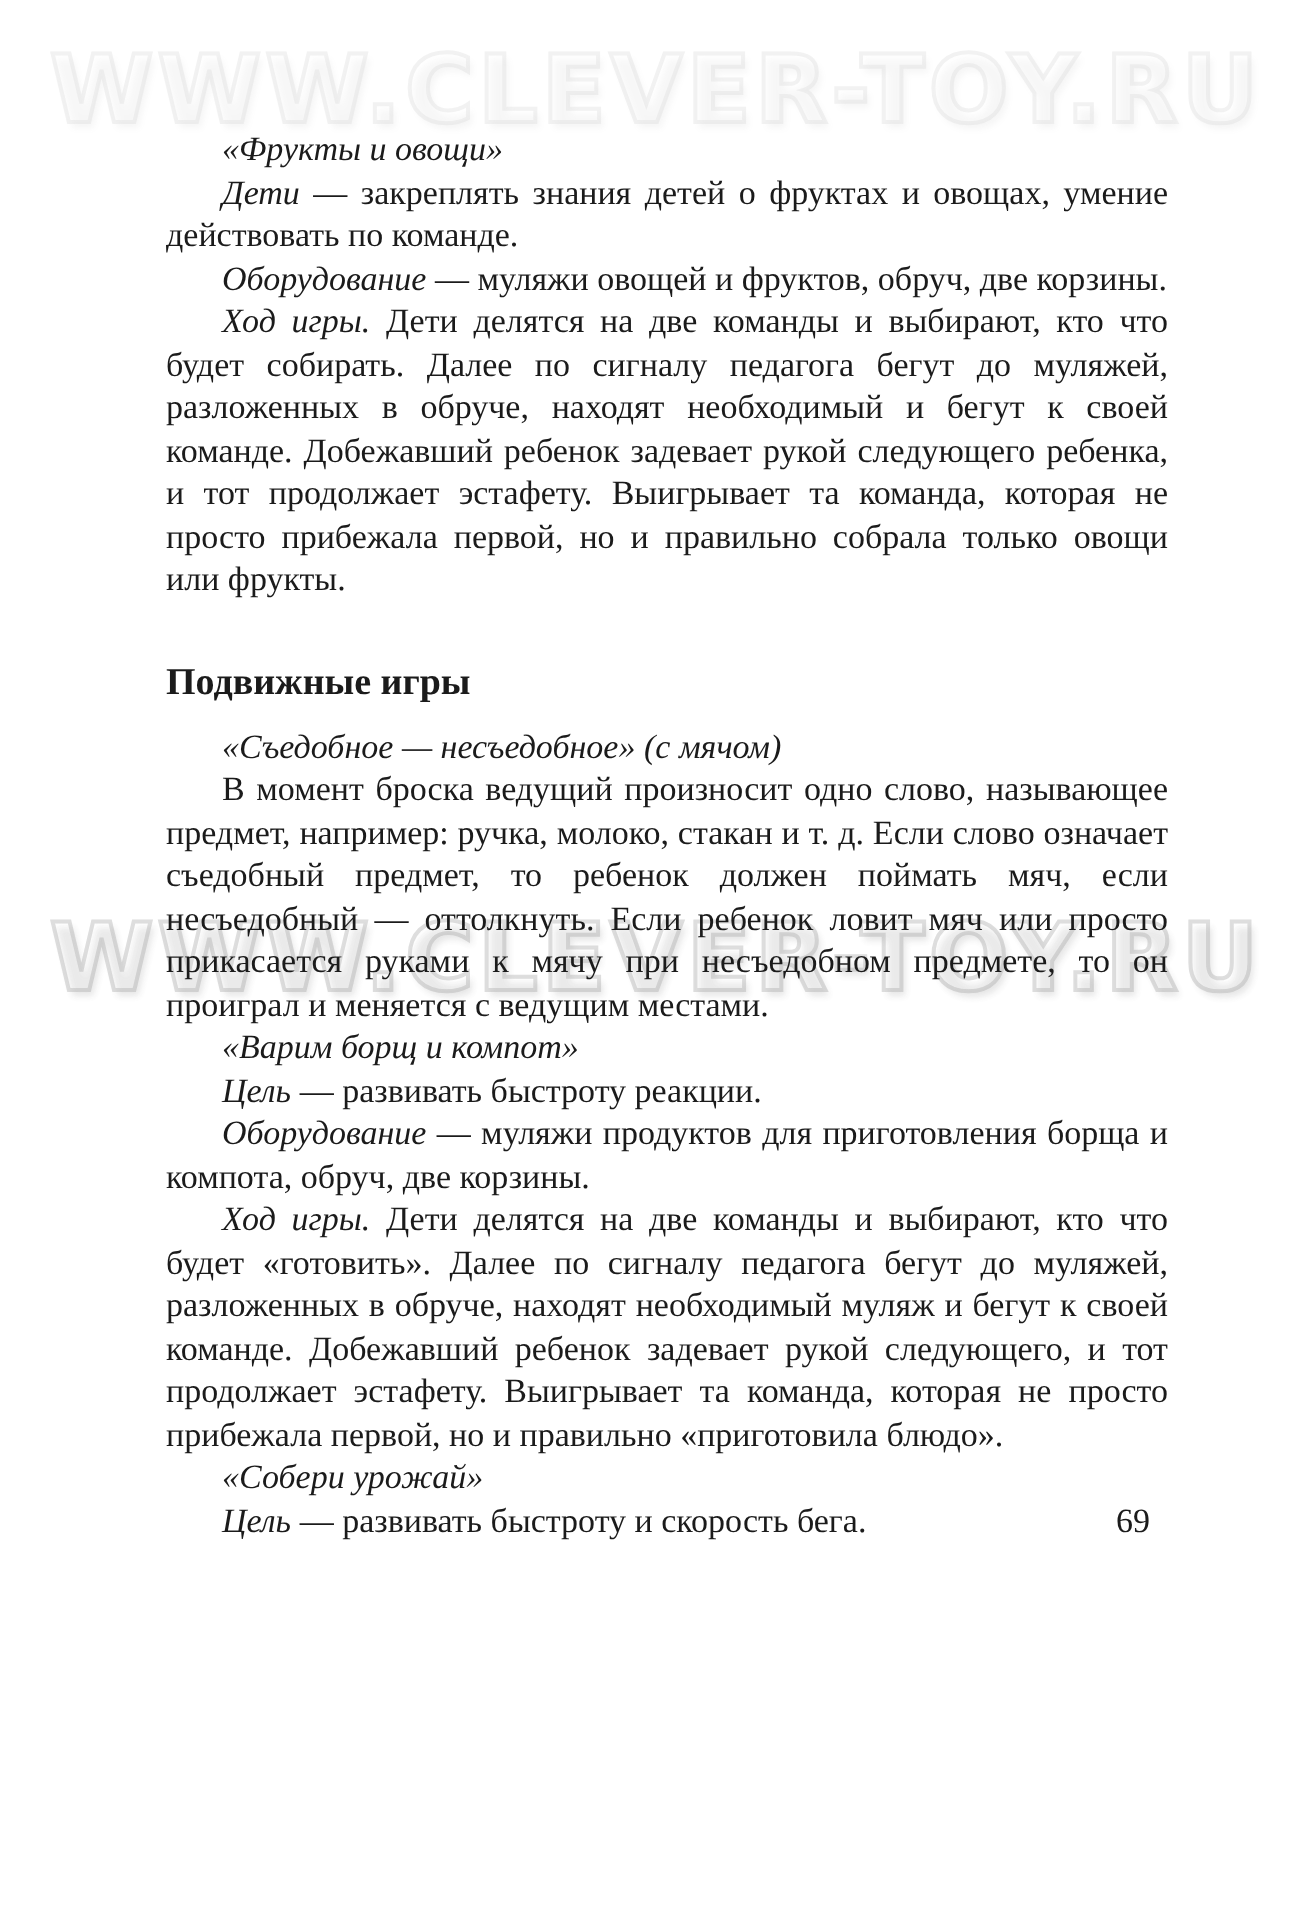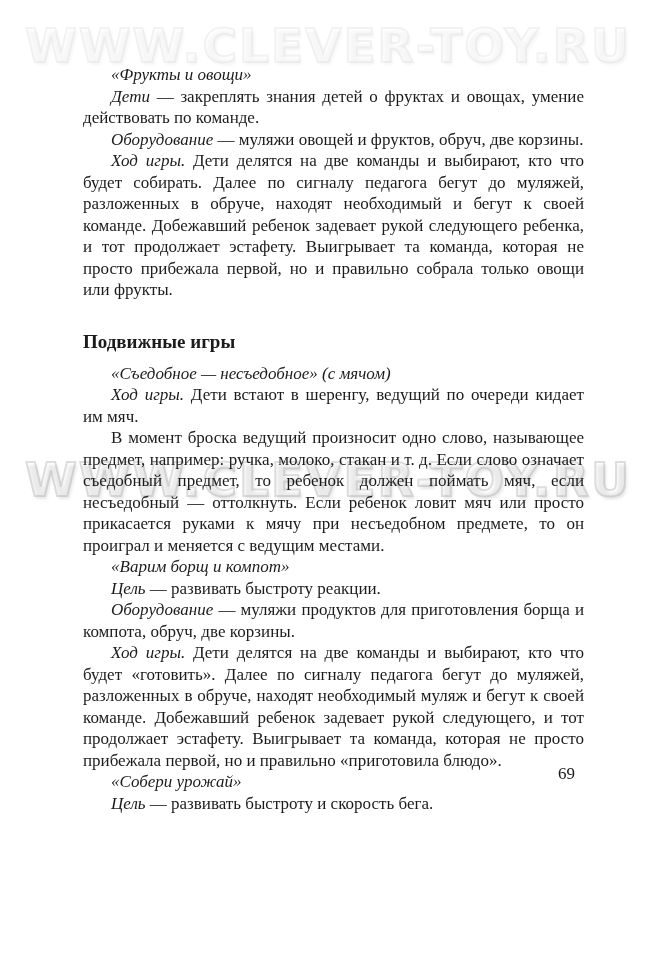--- a/index.html
+++ b/index.html
@@ -58,21 +58,21 @@
     margin: 30px 0 10px 0;
     font-size: 19px;
     line-height: 22px;
     font-weight: bold;
     text-align: left;
     text-indent: 0;
   }
   .page-number {
     position: absolute;
     right: 81px;
-    bottom: 32px;
+    bottom: 45px;
     font-size: 17px;
     line-height: 20px;
     z-index: 2;
     font-family: Liberation Serif, serif;
   }
 </style>
 </head>
 <body>
 
 <div class="page">
@@ -83,21 +83,20 @@
   <div class="content">
 
     <h3 class="game-title">«Фрукты и овощи»</h3>
     <p><span class="lead">Дети</span><span> — закреплять знания детей о фруктах и овощах, умение действовать по команде.</span></p>
     <p><span class="lead">Оборудование</span><span> — муляжи овощей и фруктов, обруч, две корзины.</span></p>
     <p><span class="lead">Ход игры.</span><span> Дети делятся на две команды и выбирают, кто что будет собирать. Далее по сигналу педагога бегут до муляжей, разложенных в обруче, находят необходимый и бегут к своей команде. Добежавший ребенок задевает рукой следующего ребенка, и тот продолжает эстафету. Выигрывает та команда, которая не просто прибежала первой, но и правильно собрала только овощи или фрукты.</span></p>
 
     <h2 class="section-heading">Подвижные игры</h2>
 
     <h3 class="game-title">«Съедобное — несъедобное» (с мячом)</h3>
-    <p><span class="lead">Ход игры.</span><span> Дети встают в шеренгу, ведущий по очереди кидает им мяч.</span></p>
     <p><span>В момент броска ведущий произносит одно слово, называющее предмет, например: ручка, молоко, стакан и т. д. Если слово означает съедобный предмет, то ребенок должен поймать мяч, если несъедобный — оттолкнуть. Если ребенок ловит мяч или просто прикасается руками к мячу при несъедобном предмете, то он проиграл и меняется с ведущим местами.</span></p>
 
     <h3 class="game-title">«Варим борщ и компот»</h3>
     <p><span class="lead">Цель</span><span> — развивать быстроту реакции.</span></p>
     <p><span class="lead">Оборудование</span><span> — муляжи продуктов для приготовления борща и компота, обруч, две корзины.</span></p>
     <p><span class="lead">Ход игры.</span><span> Дети делятся на две команды и выбирают, кто что будет «готовить». Далее по сигналу педагога бегут до муляжей, разложенных в обруче, находят необходимый муляж и бегут к своей команде. Добежавший ребенок задевает рукой следующего, и тот продолжает эстафету. Выигрывает та команда, которая не просто прибежала первой, но и правильно «приготовила блюдо».</span></p>
 
     <h3 class="game-title">«Собери урожай»</h3>
     <p><span class="lead">Цель</span><span> — развивать быстроту и скорость бега.</span></p>
 

